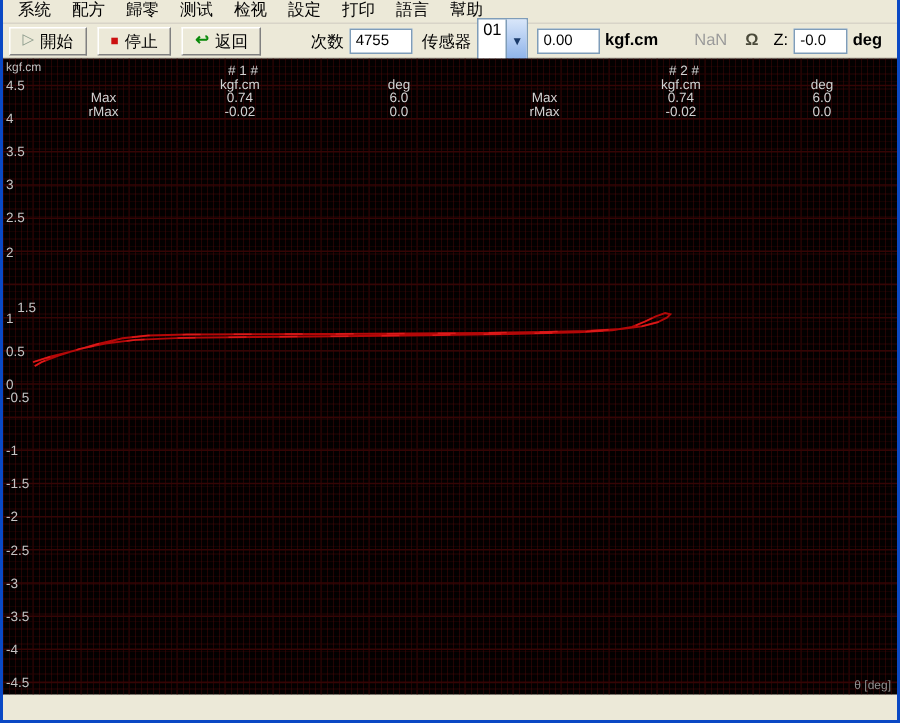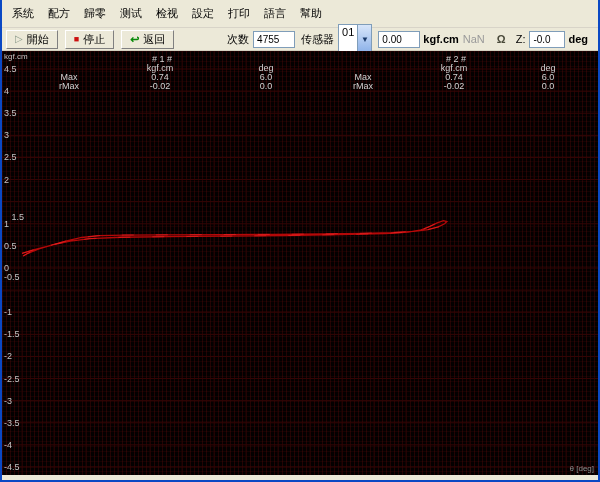--- a/index.html
+++ b/index.html
@@ -13,35 +13,35 @@
     background:linear-gradient(135deg,#e84020 0 50%, #f0c040 50% 100%); border:1px solid #fff8; }
   .title-text { color:#fff; font-size:9px; font-weight:bold; letter-spacing:.5px; white-space:nowrap; overflow:hidden; flex:1; }
   .win-btns { display:flex; align-items:center; }
   .wbtn { width:17px; height:13px; margin-left:1px; border-radius:2px; border:1px solid rgba(255,255,255,.55);
     display:inline-flex; align-items:center; justify-content:center; font-size:9px; line-height:9px; color:#fff; font-weight:bold; cursor:default; }
   .wbtn.minb,.wbtn.maxb { background:linear-gradient(180deg,#8fb4f2,#3a6ad0 45%,#1c4ab8); }
   .wbtn.closeb { background:linear-gradient(180deg,#f2a490,#dd5038 45%,#c03820); }
   .wbtn.minb span { transform:translateY(3px); }
 
   
-  .menubar { height:28px; display:flex; align-items:center; padding-left:3px; background:#ece9d8; border-bottom:1px solid #d8d4c8; }
+  .menubar { height:16px; display:flex; align-items:center; padding-left:3px; background:#ece9d8; border-bottom:1px solid #d8d4c8; }
   .menu-item { font-size:11px; color:#000; padding:0 7px; line-height:15px; cursor:default; }
 
   
   .toolbar { height:23px; display:flex; align-items:center; background:#ece9d8; padding:0 6px 0 4px; border-bottom:1px solid #d4d0c0; }
   .tbtn { height:19px; display:inline-flex; align-items:center; gap:4px; padding:0 8px; margin-right:7px;
     font-size:11px; color:#000; background:#ece9d8; border:1px solid; border-color:#fff #808080 #808080 #fff; cursor:default; }
   .icon { display:inline-block; line-height:1; }
   .play-ic { color:#8a9a8a; font-size:10px; }
   .stop-ic { color:#cc1010; font-size:9px; }
   .return-ic { color:#0a8a0a; font-size:11px; font-weight:bold; }
   .spacer { flex:1; }
   .tlabel { font-size:11px; margin:0 4px 0 6px; white-space:nowrap; }
   .tlabel.bold { font-weight:bold; margin-left:3px; }
-  .tlabel.gray { color:#9a9a9a; margin-left:0; }
+  .tlabel.gray { color:#9a9a9a; margin-left:20px; }
   .tlabel.omega { color:#4a4a3a; font-weight:bold; margin-left:8px; }
   .tinput { height:17px; font-size:10px; font-family:"Liberation Sans",sans-serif; border:1px solid #7f9db9; padding:0 3px; background:#fff; }
   .w40 { width:42px; } .w34 { width:36px; }
   .combo { height:30px; display:inline-flex; align-items:stretch; border:1px solid #7f9db9; background:#fff; }
   .combo-val { font-size:11px; padding:1px 3px 0 3px; min-width:17px; }
   .combo-arrow { width:14px; display:flex; align-items:center; justify-content:center; font-size:8px; color:#1a3a6a;
     background:linear-gradient(180deg,#d8e6fa,#8ab0e8); border-left:1px solid #7f9db9; }
 
   
   .chart { position:relative; width:596px; height:424px; overflow:hidden;

